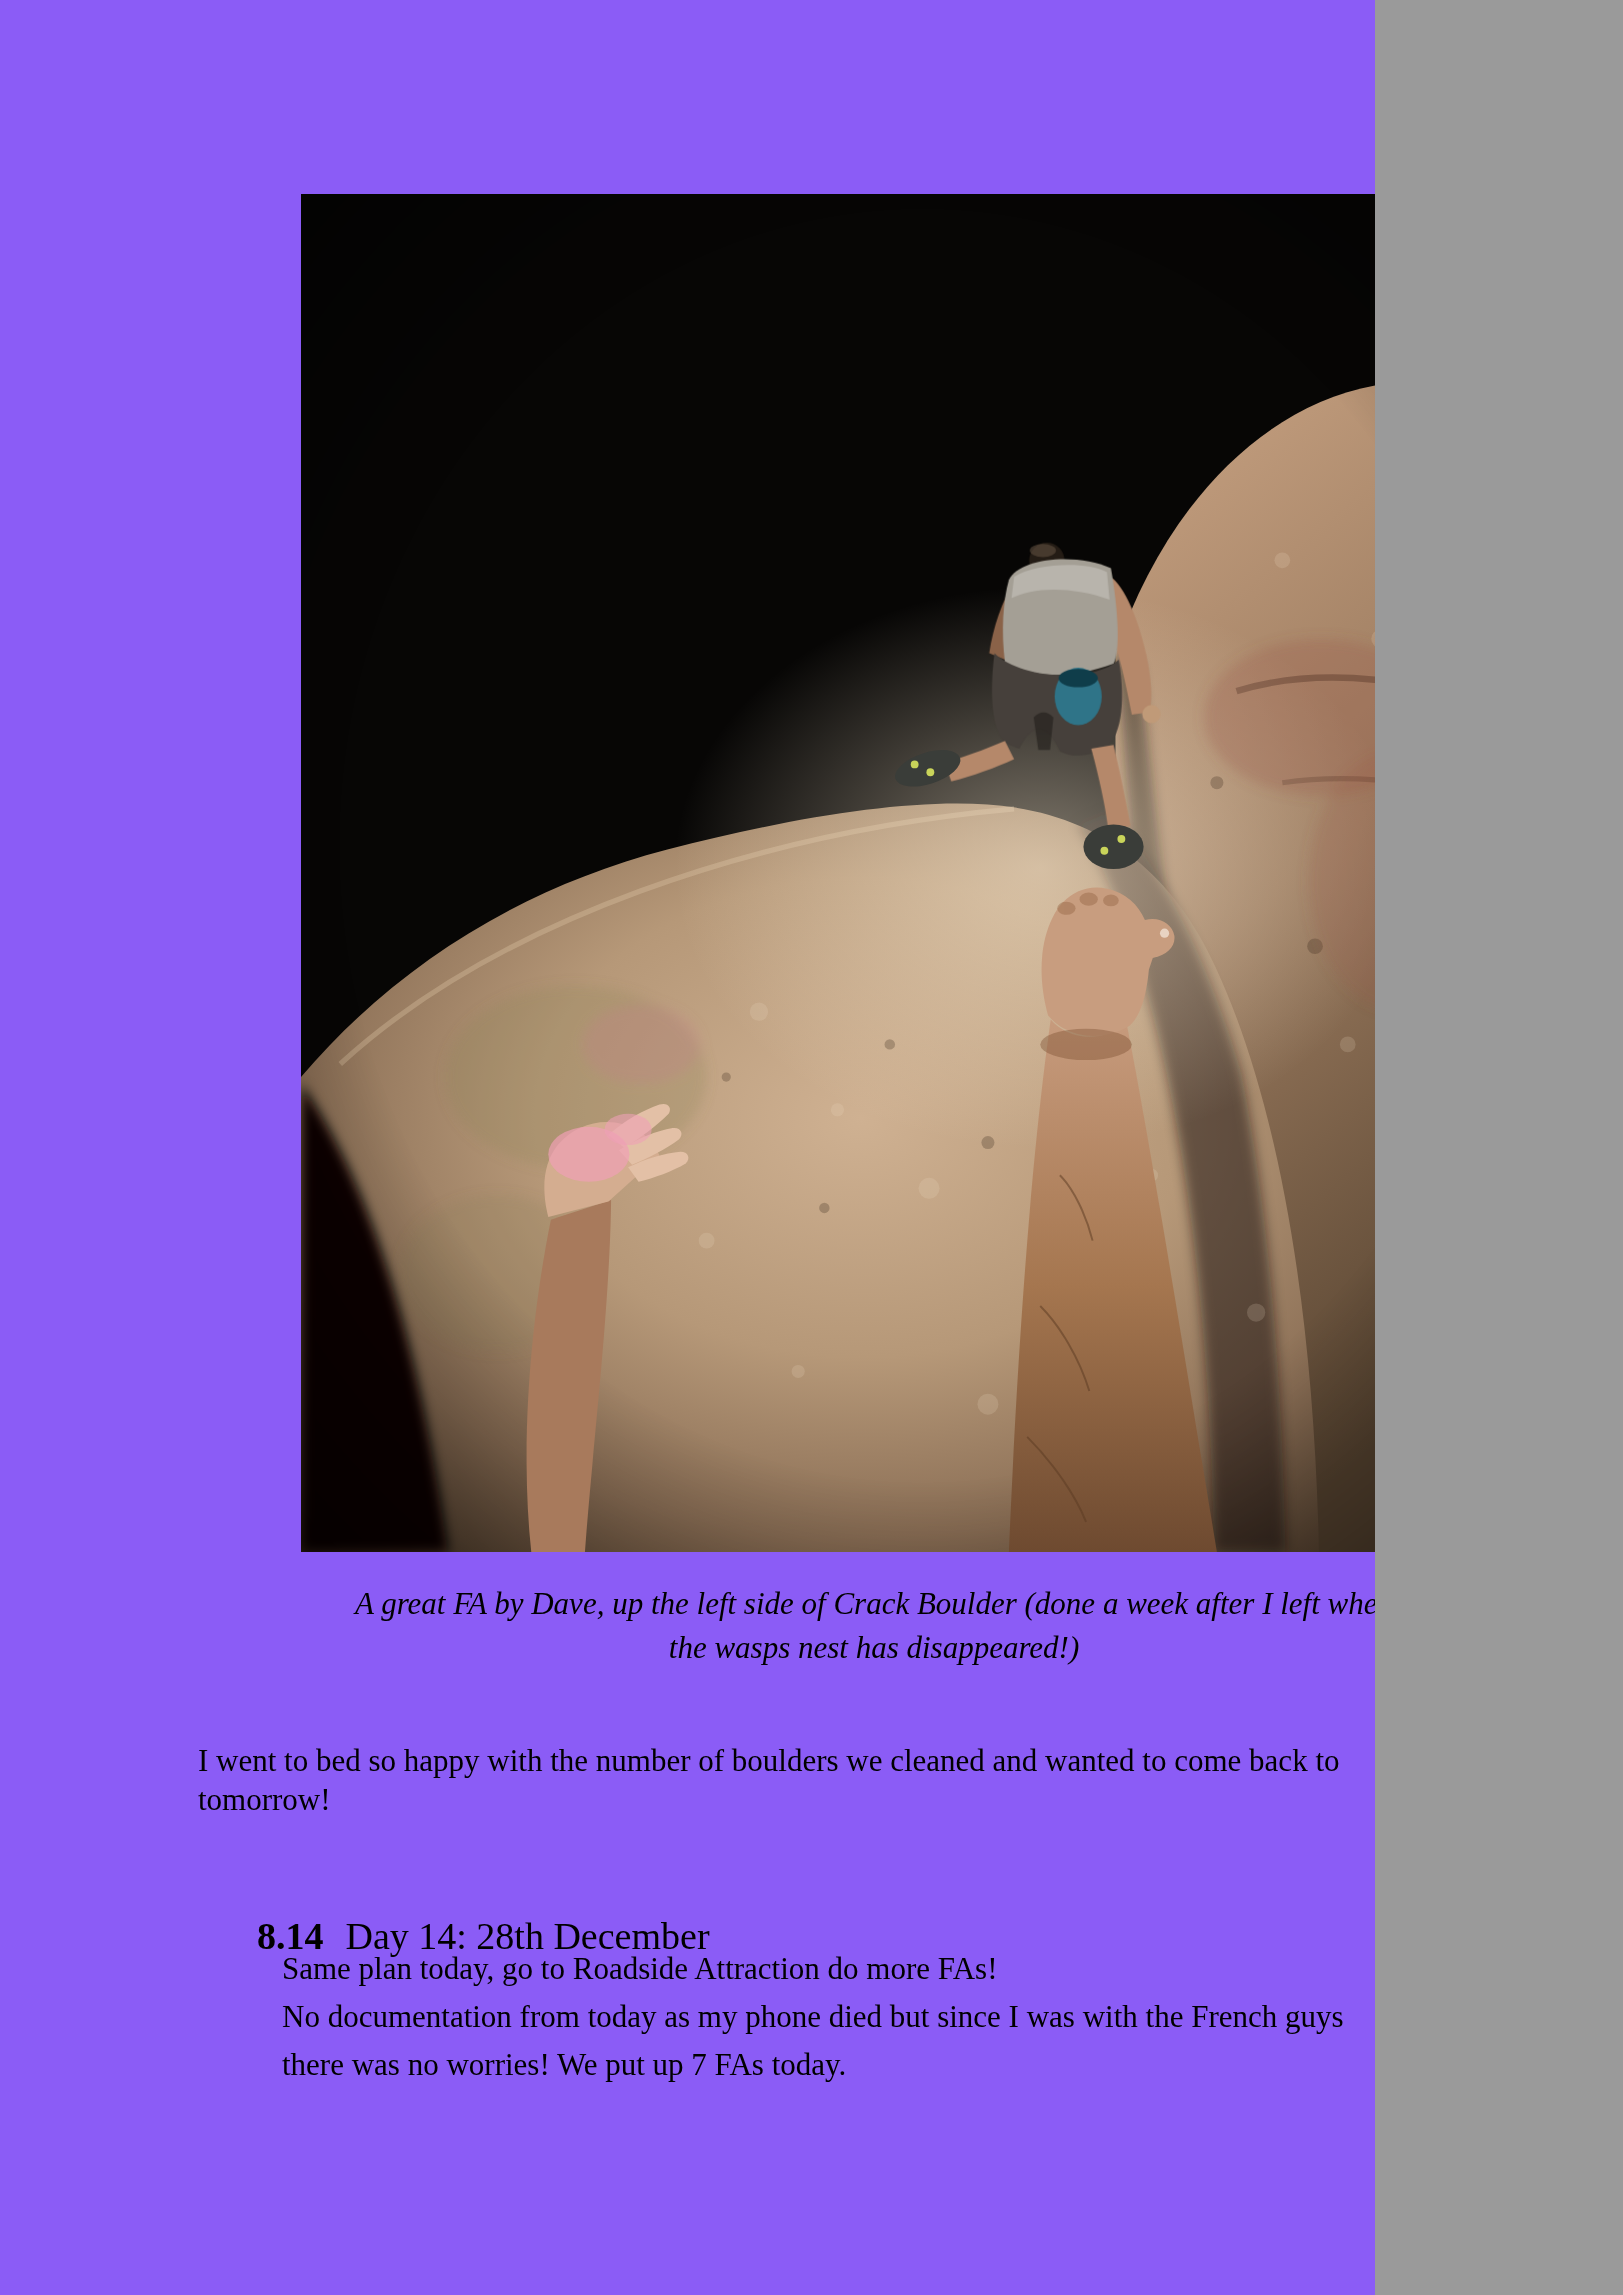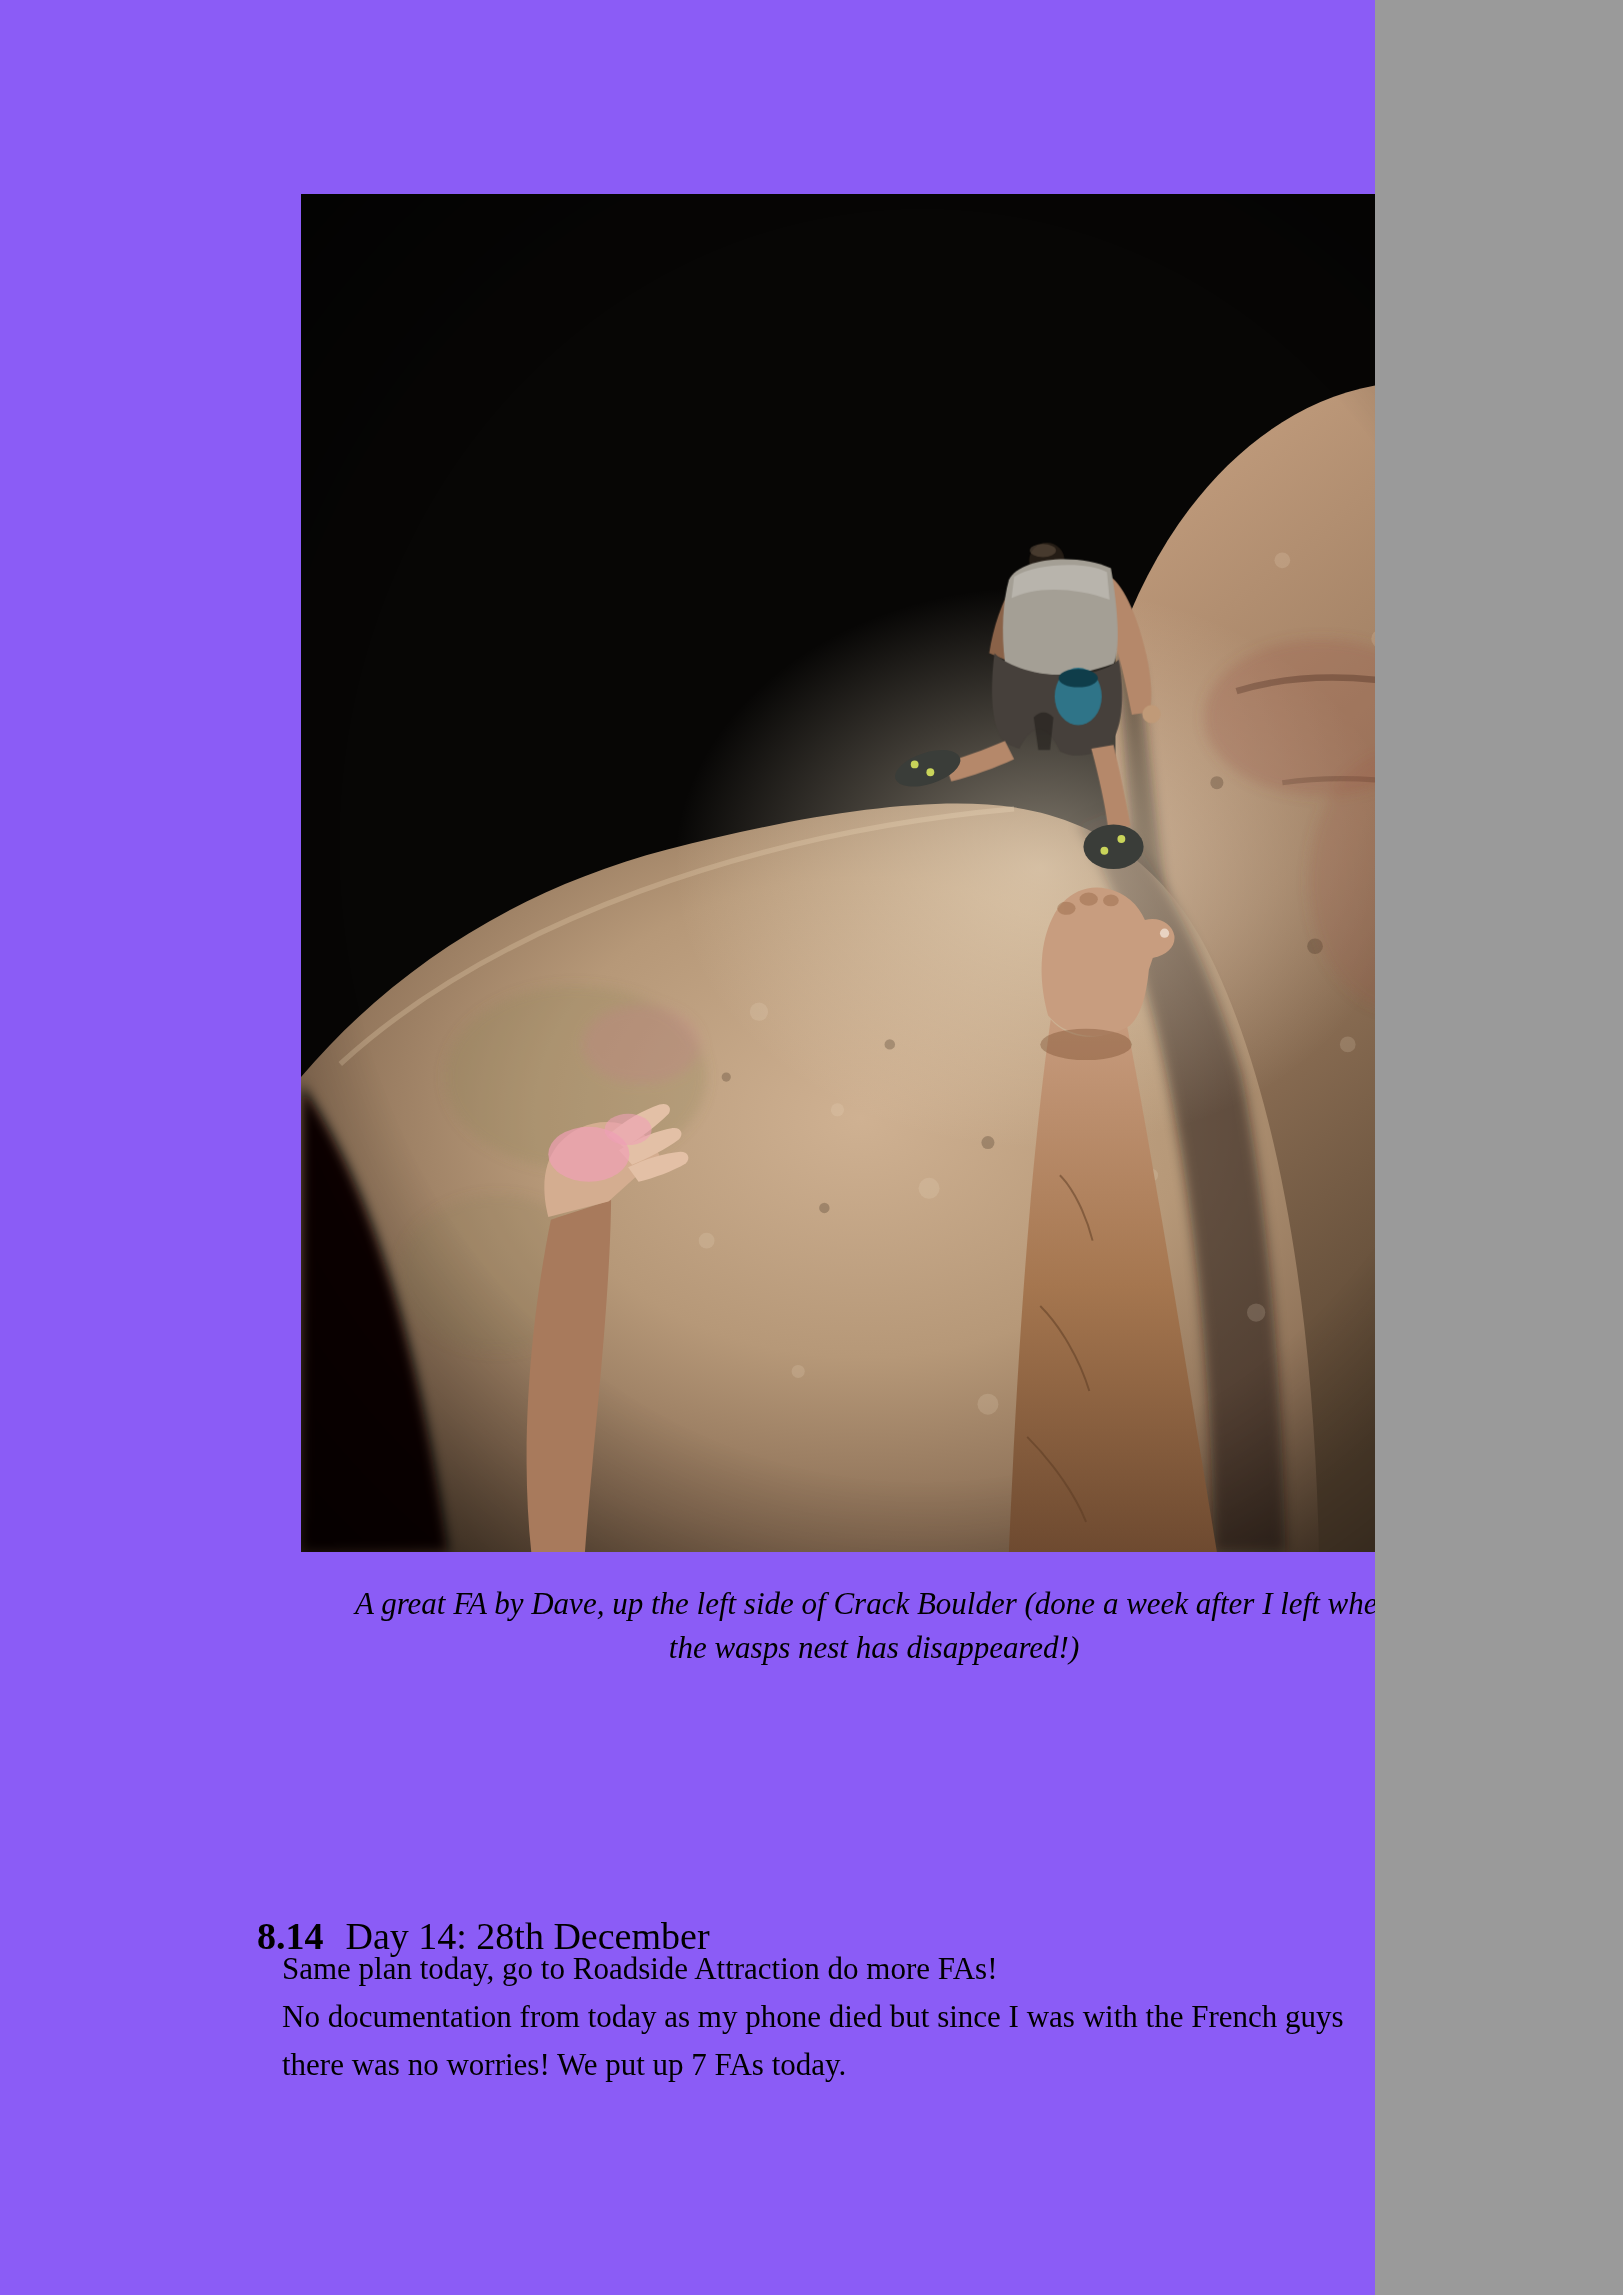--- a/index.html
+++ b/index.html
@@ -178,20 +178,22 @@
         <path d="M1900,1208 C1826,1222 1748,1268 1714,1296 C1706,1304 1710,1318 1722,1318 C1788,1292 1852,1272 1900,1264 Z"></path>
         <path d="M1900,1300 C1836,1306 1782,1330 1756,1352 C1748,1362 1754,1376 1766,1374 C1816,1354 1860,1344 1900,1340 Z"></path>
         <path d="M1900,1382 C1850,1386 1812,1400 1792,1416 C1786,1426 1792,1438 1804,1434 C1840,1420 1872,1412 1900,1410 Z"></path>
       </g>
     </svg>
   </figure>
 
   <div class="caption">A great FA by Dave, up the left side of Crack Boulder (done a week after I left when
 the wasps nest has disappeared!)</div>
 
+  <p class="para para-1">I went to bed so happy with the number of boulders we cleaned and wanted to come back to
+tomorrow!</p>
 
   <h2 class="heading">
     <span class="num">8.14</span><span class="title">Day 14: 28th December</span>
   </h2>
 
   <p class="para para-2">Same plan today, go to Roadside Attraction do more FAs!
 No documentation from today as my phone died but since I was with the French guys
 there was no worries! We put up 7 FAs today.</p>
 
 </div>

